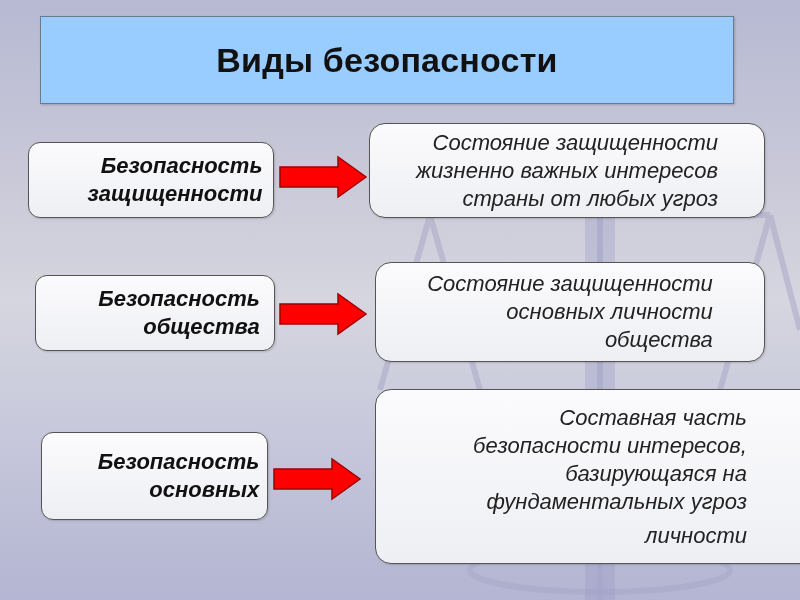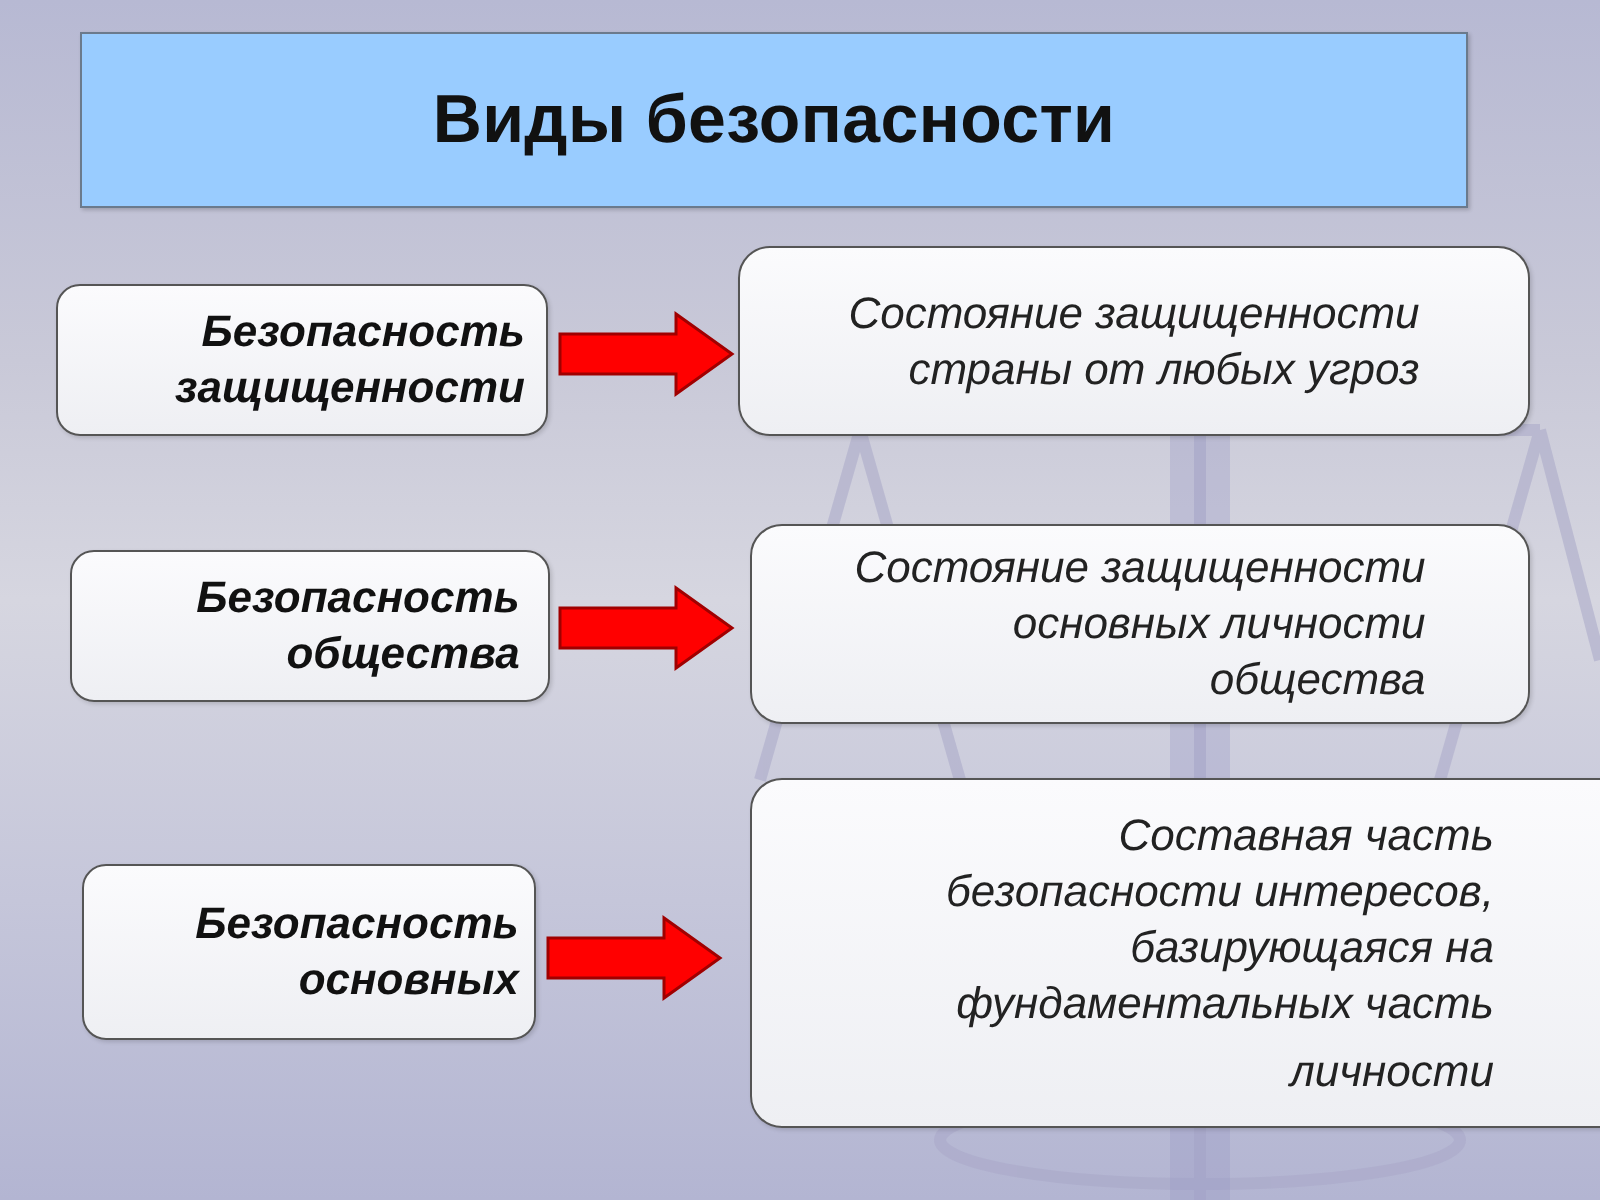--- a/index.html
+++ b/index.html
@@ -53,20 +53,21 @@
     <span class="line">Безопасность</span>
     <span class="line">защищенности</span>
   </div>
 </div>
 <svg class="arrow" style="left:278px; top:155px;" width="90" height="44" viewBox="0 0 90 44">
   <polygon points="2,12 60,12 60,2 88,22 60,42 60,32 2,32" fill="#ff0000" stroke="#a00000" stroke-width="1.5"></polygon>
 </svg>
 <div class="box right-box" style="left:369px; top:123px; width:396px; height:95px;">
   <div>
     <span class="line">Состояние защищенности</span>
+    <span class="line">жизненно важных интересов</span>
     <span class="line">страны от любых угроз</span>
   </div>
 </div>
 
 <div class="box left-box" style="left:35px; top:275px; width:240px; height:76px;">
   <div>
     <span class="line">Безопасность</span>
     <span class="line">общества</span>
   </div>
 </div>
@@ -88,16 +89,16 @@
   </div>
 </div>
 <svg class="arrow" style="left:272px; top:457px;" width="90" height="44" viewBox="0 0 90 44">
   <polygon points="2,12 60,12 60,2 88,22 60,42 60,32 2,32" fill="#ff0000" stroke="#a00000" stroke-width="1.5"></polygon>
 </svg>
 <div class="box right-box" style="left:375px; top:389px; width:470px; height:175px;">
   <div>
     <span class="line">Составная часть</span>
     <span class="line">безопасности интересов,</span>
     <span class="line">базирующаяся на</span>
-    <span class="line">фундаментальных часть</span>
+    <span class="line">фундаментальных угроз</span>
     <span class="line" style="margin-top:6px;">личности</span>
   </div>
 </div>
 
 </body></html>

